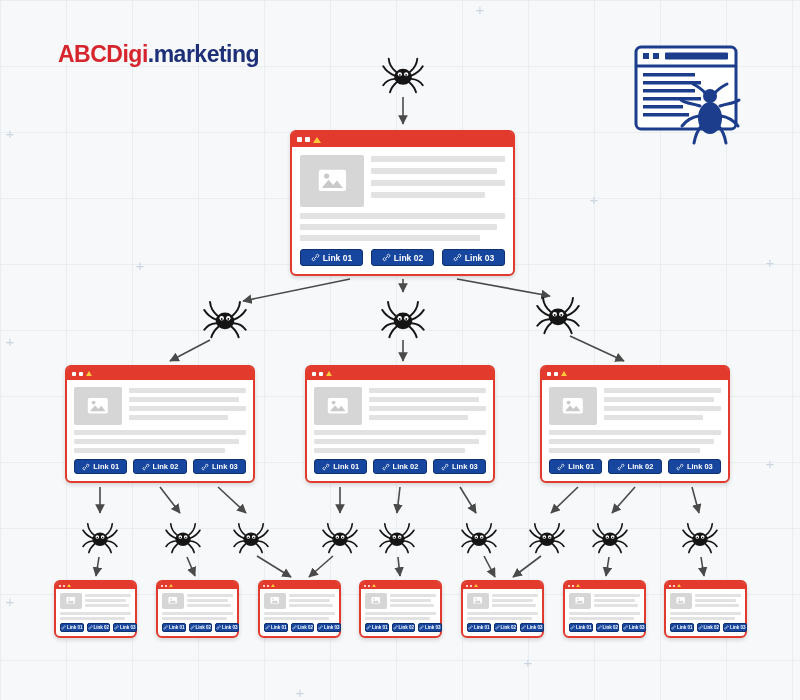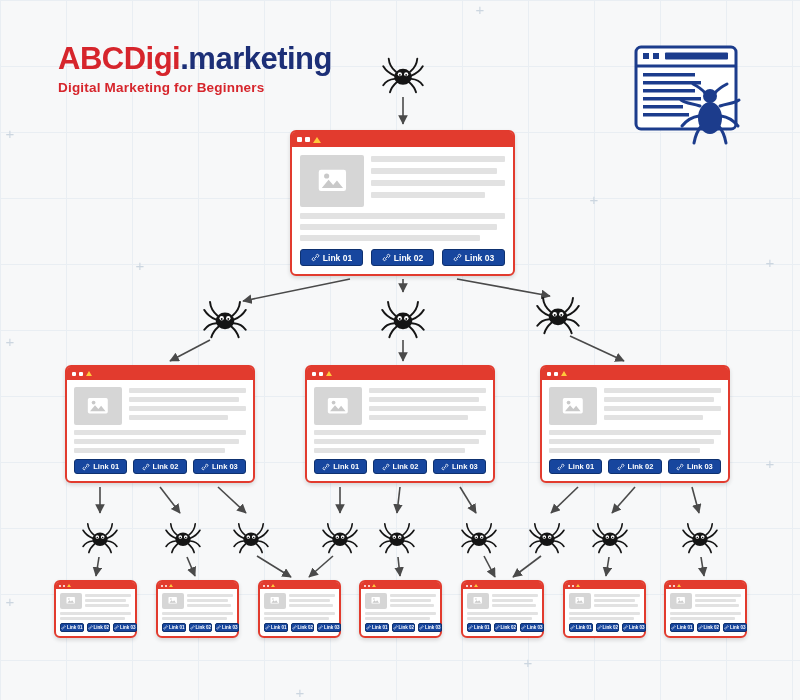--- a/index.html
+++ b/index.html
@@ -10,21 +10,21 @@
     background-image:
       linear-gradient(to right,#e9eef3 1px,transparent 1px),
       linear-gradient(to bottom,#e9eef3 1px,transparent 1px);
     background-size:66px 66px;
   }
   .plus{position:absolute;color:#ccd6e0;font-size:15px;font-weight:400;transform:translate(-50%,-50%);user-select:none}
   .plus::before{content:"+"}
 
   
   .brand{position:absolute}
-  .logo-line{font-weight:800;font-size:31px;letter-spacing:-0.5px;line-height:1.1}
+  .logo-line{font-weight:800;font-size:23px;letter-spacing:-0.5px;line-height:1.1}
   .logo-red{color:#d6252c}
   .logo-navy{color:#1c2f77}
   .tagline{color:#d6252c;font-size:13.5px;font-weight:700;margin-top:4px;letter-spacing:.2px}
 
   
   .arrows{position:absolute;left:0;top:0;pointer-events:none}
 
   
   .spider{position:absolute}
   .crawler{position:absolute}
@@ -161,21 +161,20 @@
       <line x1="398" y1="557" x2="400" y2="576"></line>
       <line x1="484" y1="556" x2="495" y2="577"></line>
       <line x1="541" y1="556" x2="513" y2="577"></line>
       <line x1="609" y1="557" x2="606" y2="576"></line>
       <line x1="701" y1="557" x2="704" y2="576"></line>
     </g>
   </svg>
 
   <div class="brand" style="left:58px;top:42px">
     <div class="logo-line"><span class="logo-red">ABCDigi</span><span class="logo-navy">.marketing</span></div>
-    <div class="tagline">Digital Marketing for Beginners</div>
   </div>
 
   <svg class="crawler" style="left:633px;top:44px" width="115" height="112" viewBox="0 0 115 112">
     <g stroke="#1c3c8c" fill="#fff" stroke-width="3">
       <rect x="3" y="3" width="100" height="82" rx="5"></rect>
       <line x1="3" y1="22" x2="103" y2="22"></line>
     </g>
     <g fill="#1c3c8c">
       <rect x="10" y="9" width="6" height="6"></rect>
       <rect x="20" y="9" width="6" height="6"></rect>

